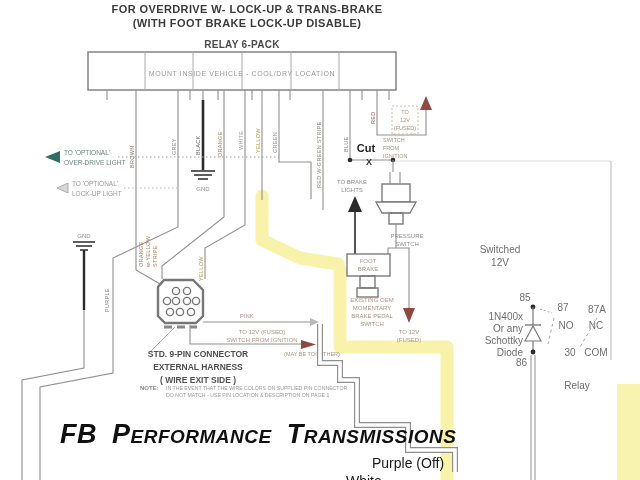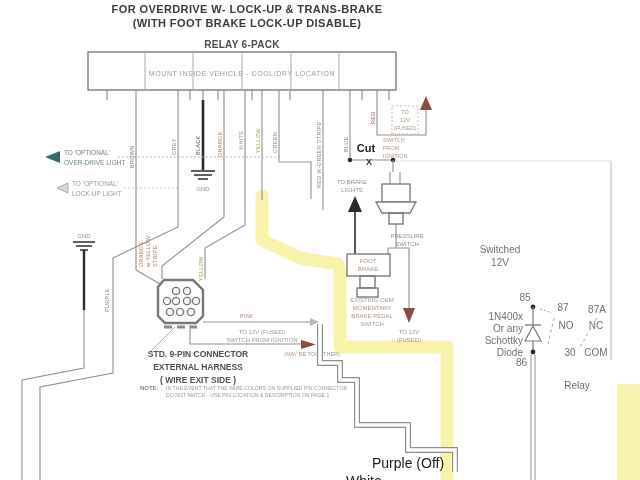--- a/index.html
+++ b/index.html
@@ -236,14 +236,15 @@
     <path d="M533,355 V480" stroke="#ffffff" stroke-width="3" fill="none"></path>
   </g>
 
   <g>
     <text class="t-purpleoff" x="372" y="468">Purple (Off)</text>
     <text class="t-purpleoff" x="346" y="486">White</text>
   </g>
 
 </svg>
 
+<div class="brand">FB Performance Transmissions</div>
 
 </div>
 
 </body></html>

